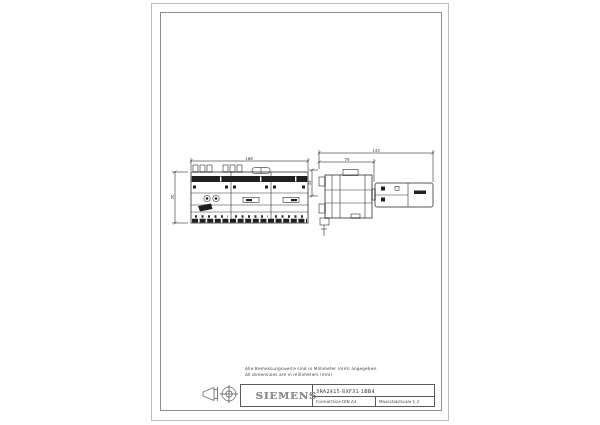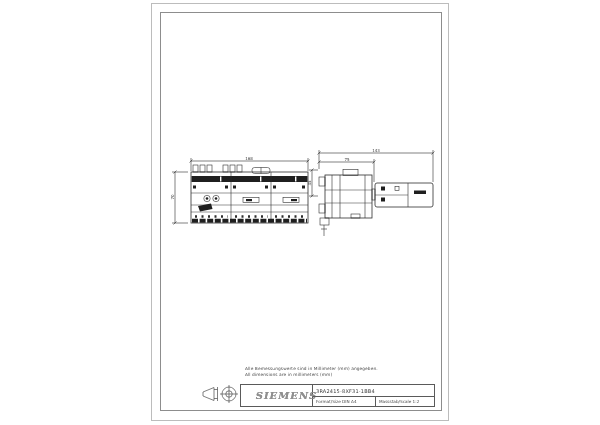--- a/index.html
+++ b/index.html
@@ -24,21 +24,21 @@
   .note1{top:366px;} .note2{top:371.5px;}
   .tblock{
     position:absolute;left:240px;top:384px;width:195px;height:23px;
     border:1px solid #5a5a5a;display:flex;background:#fff;box-sizing:border-box;
   }
   .brand-cell{
     width:72px;border-right:1px solid #5a5a5a;display:flex;align-items:center;justify-content:center;
     box-sizing:border-box;
   }
   .brand{
-    font-family:"DejaVu Serif",serif;font-weight:700;font-style:italic;
+    font-family:"DejaVu Serif",serif;font-weight:700;
     font-size:10px;letter-spacing:1px;color:#8f8f8f;
     text-shadow:0 0 0 #8f8f8f;
     margin-left:20px;
   }
   .right-col{flex:1;display:flex;flex-direction:column;}
   .pn-cell{
     flex:1;display:flex;align-items:center;padding-left:3px;
     font-size:5px;color:#3c3c3c;letter-spacing:.2px;
   }
   .bottom-row{height:10px;display:flex;border-top:1px solid #5a5a5a;box-sizing:border-box;}

